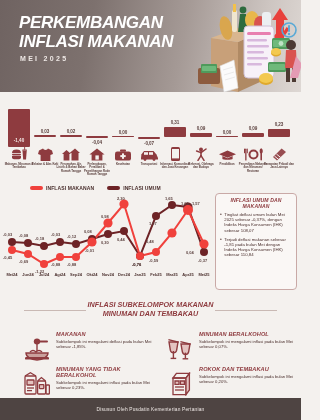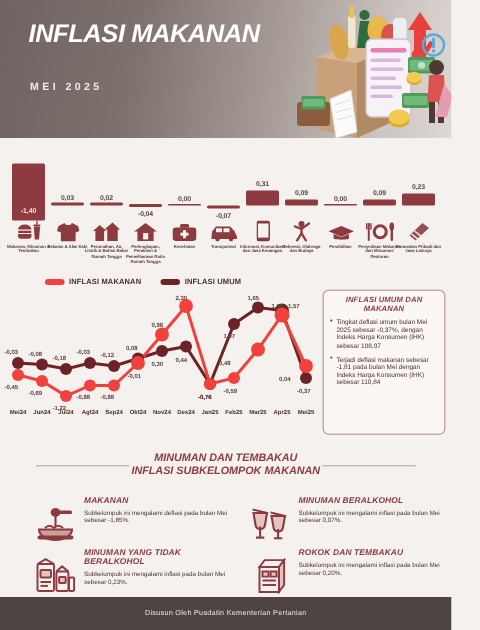--- a/index.html
+++ b/index.html
@@ -102,20 +102,21 @@
   .footer .ftxt { font-size: 4.8px; color: #efe9e6; letter-spacing: 0.2px; }
   .band { position: absolute; left: 0; top: 398px; width: 301px; height: 2px; background: #cfc7c3; }
 </style>
 </head>
 <body>
 
 <div class="page">
 
   <div class="header">
     <div class="hdr-title">
+      <div>PERKEMBANGAN</div>
       <div>INFLASI MAKANAN</div>
     </div>
     <div class="hdr-sub">MEI 2025</div>
 
     <svg class="hero" viewBox="0 0 125 94">
 
       <path d="M100 40 L100 22 L96 22 L104 10 L112 22 L108 22 L108 40 Z" fill="#e8413c"></path>
       <path d="M92 46 L100 38 L104 42 L112 30" stroke="#e8413c" stroke-width="3.2" fill="none"></path>
 
       <path d="M35 40 L35 88 L62 94 L62 44 Z" fill="#c8a079"></path>
@@ -471,22 +472,22 @@
     </div>
     <div class="ib-item">
       <span class="ib-dot">•</span>
       <span class="ib-txt">Terjadi deflasi makanan sebesar -1,81 pada bulan Mei dengan Indeks Harga Konsumen (IHK) sebesar 110,84</span>
     </div>
   </div>
 
   <div class="sub-sep" style="left:24px; width:62px;"></div>
   <div class="sub-sep" style="left:215px; width:62px;"></div>
   <div class="sub-title">
+    <div>INFLASI SUBKELOMPOK MAKANAN</div>
     <div>MINUMAN DAN TEMBAKAU</div>
-    <div>INFLASI SUBKELOMPOK MAKANAN</div>
   </div>
 
   <div class="card" style="left:22px; top:330px;">
     <div class="cimg">
       <svg width="26" height="24" viewBox="0 0 26 24" fill="none" stroke="#8e3b3f" stroke-width="1.4">
         <path d="M2 16 h22 a11 7 0 0 1-22 0z" fill="#c9a09c" stroke="#8e3b3f"></path>
         <rect x="1" y="20" width="24" height="2.6" rx="1.2" fill="#8e3b3f" stroke="none"></rect>
         <path d="M6 15 q3-3 6 0 q3-3 6 0" stroke="#8e3b3f"></path>
         <path d="M13 14 L13 6" stroke="#8e3b3f"></path>
         <ellipse cx="13" cy="4.6" rx="3.2" ry="3" fill="#8e3b3f" stroke="none"></ellipse>

